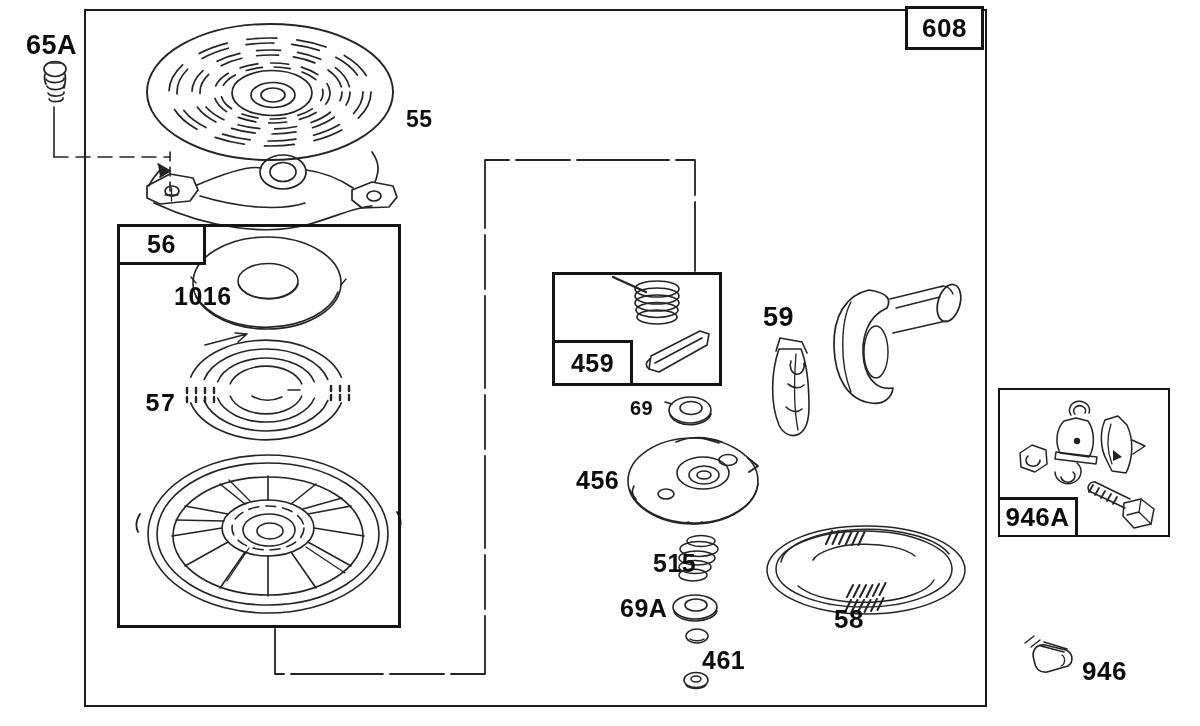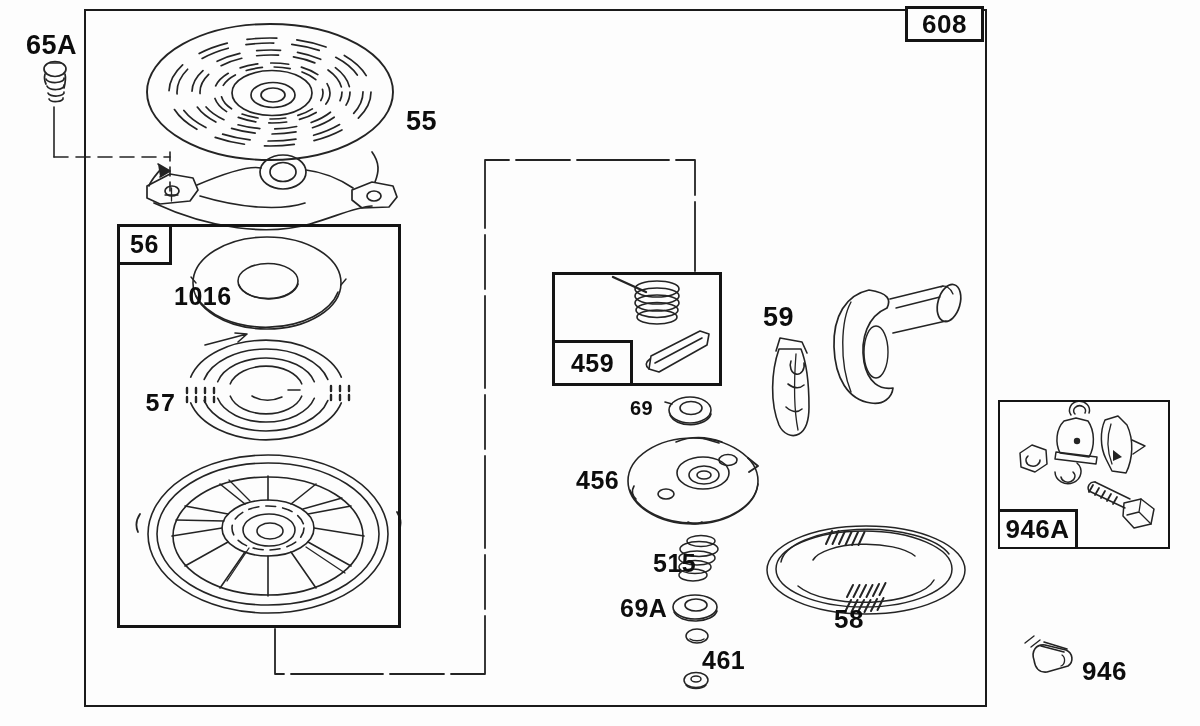--- a/index.html
+++ b/index.html
@@ -231,39 +231,39 @@
     <g stroke-width="1.6">
       <path d="M1034,660 C1031,651 1036,644 1045,645 L1066,650 C1073,653 1074,662 1068,666 L1047,672 C1038,673 1035,667 1034,660 Z"></path>
       <path d="M1041,646 L1064,652 M1044,642 L1067,649"></path>
       <path d="M1062,655 a5,6 0 0 1 -1,11" stroke-width="1.3"></path>
       <path d="M1025,643 l9,-7 M1031,647 l9,-7" stroke-width="1.4"></path>
     </g>
   </svg>
 
   <div class="frame" style="left:84px; top:9px; width:903px; height:698px;"></div>
 
-  <div class="pbox" style="left:905px; top:6px; width:79px; height:36px; background:#fdfdfd; display:flex; align-items:center; justify-content:center;">
+  <div class="pbox" style="left:905px; top:6px; width:79px; height:44px; background:#fdfdfd; display:flex; align-items:center; justify-content:center;">
     <span class="lbl" style="position:static; font-size:26px;">608</span>
   </div>
 
   <div class="pbox" style="left:117px; top:224px; width:284px; height:404px;">
-    <div class="chip" style="left:0; top:0; width:52px; height:38px; border-right:3px solid #141414; border-bottom:3px solid #141414;">56</div>
+    <div class="chip" style="left:0; top:0; width:86px; height:38px; border-right:3px solid #141414; border-bottom:3px solid #141414;">56</div>
   </div>
 
   <div class="pbox" style="left:552px; top:272px; width:170px; height:114px;">
     <div class="chip" style="left:0; bottom:0; width:78px; height:43px; border-top:3px solid #141414; border-right:3px solid #141414;">459</div>
   </div>
 
 
-  <div class="pbox" style="left:998px; top:388px; width:172px; height:149px; border-width:2px;margin-top:12px;">
+  <div class="pbox" style="left:998px; top:388px; width:172px; height:149px; border-width:2px;">
     <div class="chip" style="left:0; bottom:0; width:78px; height:38px; border-top:3px solid #141414; border-right:3px solid #141414; font-size:26px;">946A</div>
   </div>
 
   <div class="lbl" style="left:26px;  top:32px;  font-size:27px;">65A</div>
-  <div class="lbl" style="left:406px; top:108px; font-size:27px;">55</div>
+  <div class="lbl" style="left:406px; top:108px; font-size:23px;">55</div>
   <div class="lbl" style="left:126px; top:284px;margin-left:48px;">1016</div>
   <div class="lbl" style="left:145px; top:392px;font-family:Liberation Mono, monospace;">57</div>
   <div class="lbl" style="left:630px; top:398px; font-size:20px;">69</div>
   <div class="lbl" style="left:763px; top:304px; font-size:27px;">59</div>
   <div class="lbl" style="left:576px; top:468px;">456</div>
   <div class="lbl" style="left:625px; top:551px;margin-left:28px;">515</div>
   <div class="lbl" style="left:620px; top:596px;">69A</div>
   <div class="lbl" style="left:670px; top:648px;margin-left:32px;">461</div>
   <div class="lbl" style="left:802px; top:606px; font-size:26px;margin-left:32px;">58</div>
   <div class="lbl" style="left:1082px;top:658px; font-size:26px;">946</div>

